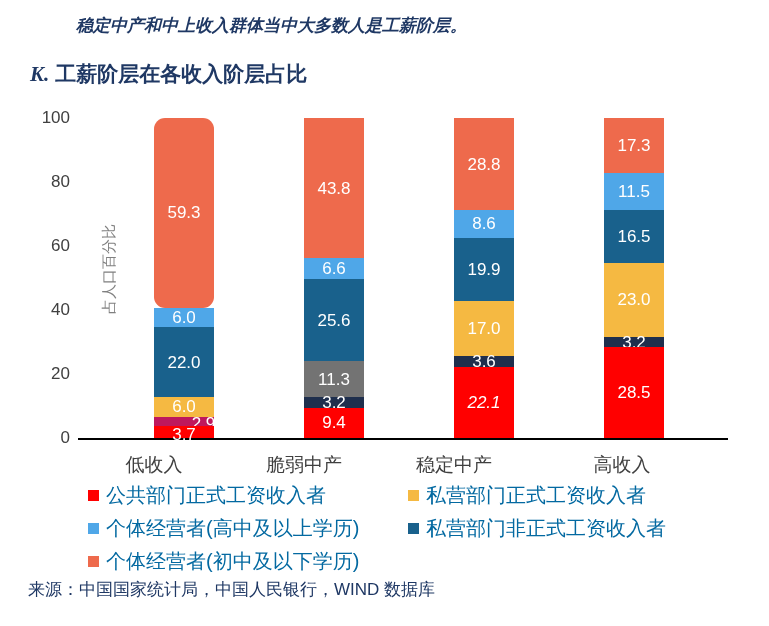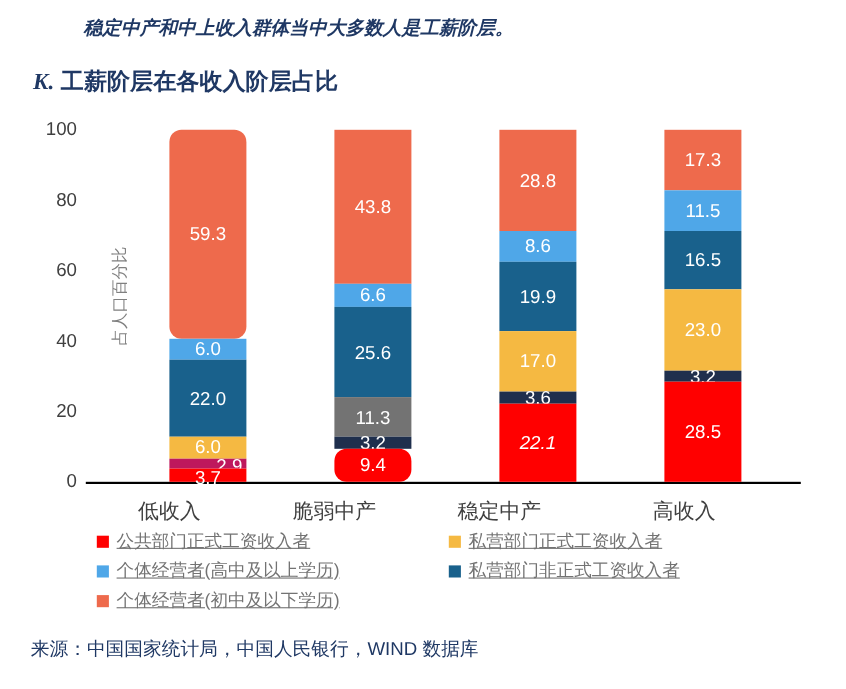--- a/index.html
+++ b/index.html
@@ -76,21 +76,21 @@
     top: 196px;
     font-size: 15px;
     color: #808080;
     transform: rotate(-90deg);
     transform-origin: left top;
     white-space: nowrap;
   }
   .bar {
     position: absolute;
     bottom: 0;
-    width: 70px;
+    width: 60px;
   }
   .seg {
     position: relative;
     width: 100%;
     display: flex;
     align-items: center;
     justify-content: center;
     box-sizing: border-box;
   }
   .seg span {
@@ -116,24 +116,23 @@
     left: 88px;
     top: 482px;
     width: 600px;
     display: grid;
     grid-template-columns: 320px 280px;
     grid-row-gap: 6px;
   }
   .legend-item {
     display: flex;
     align-items: center;
-    font-size: 16px;
-    color: #737373;
-    white-space: nowrap;
-    text-decoration: underline;
+    font-size: 20px;
+    color: #0369a1;
+    white-space: nowrap;
   }
   .legend-swatch {
     width: 11px;
     height: 11px;
     margin-right: 7px;
     flex: none;
   }
   .source {
     position: absolute;
     left: 28px;
@@ -199,21 +198,21 @@
         </div>
       <div class="seg" style="height:81.9px; background:#19618C;">
           <span>25.6</span>
         </div>
       <div class="seg" style="height:36.2px; background:#737373;justify-content:center;">
           <span>11.3</span>
         </div>
       <div class="seg dark" style="height:10.2px; background:#1F2F4D;">
           <span style="position:absolute; top:-3px;">3.2</span>
         </div>
-      <div class="seg" style="height:30.1px; background:#FF0000;border-radius:11px;">
+      <div class="seg" style="height:30.1px; background:#FF0000;">
           <span>9.4</span>
         </div>
     </div>
     <div class="cat-label" style="left:156px;">脆弱中产</div>
 
     <div class="bar" style="left:376px; height:320px;">
       <div class="seg" style="height:92.2px; background:#EE6A4C;">
           <span>28.8</span>
         </div>
       <div class="seg" style="height:27.5px; background:#4FA7E8;">

